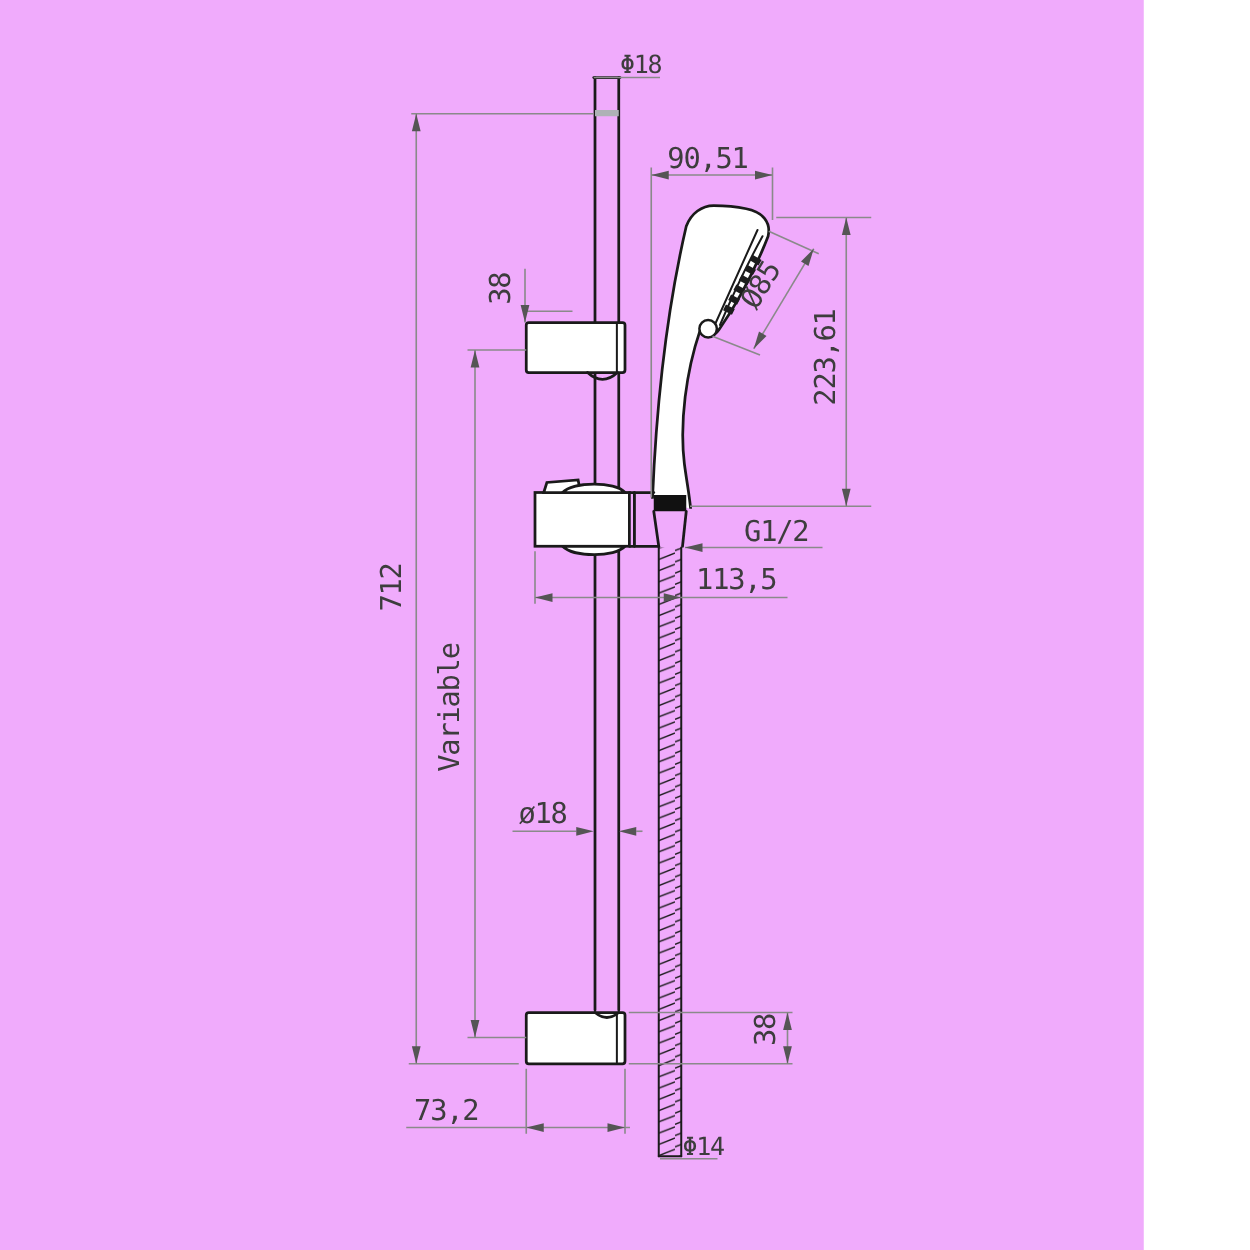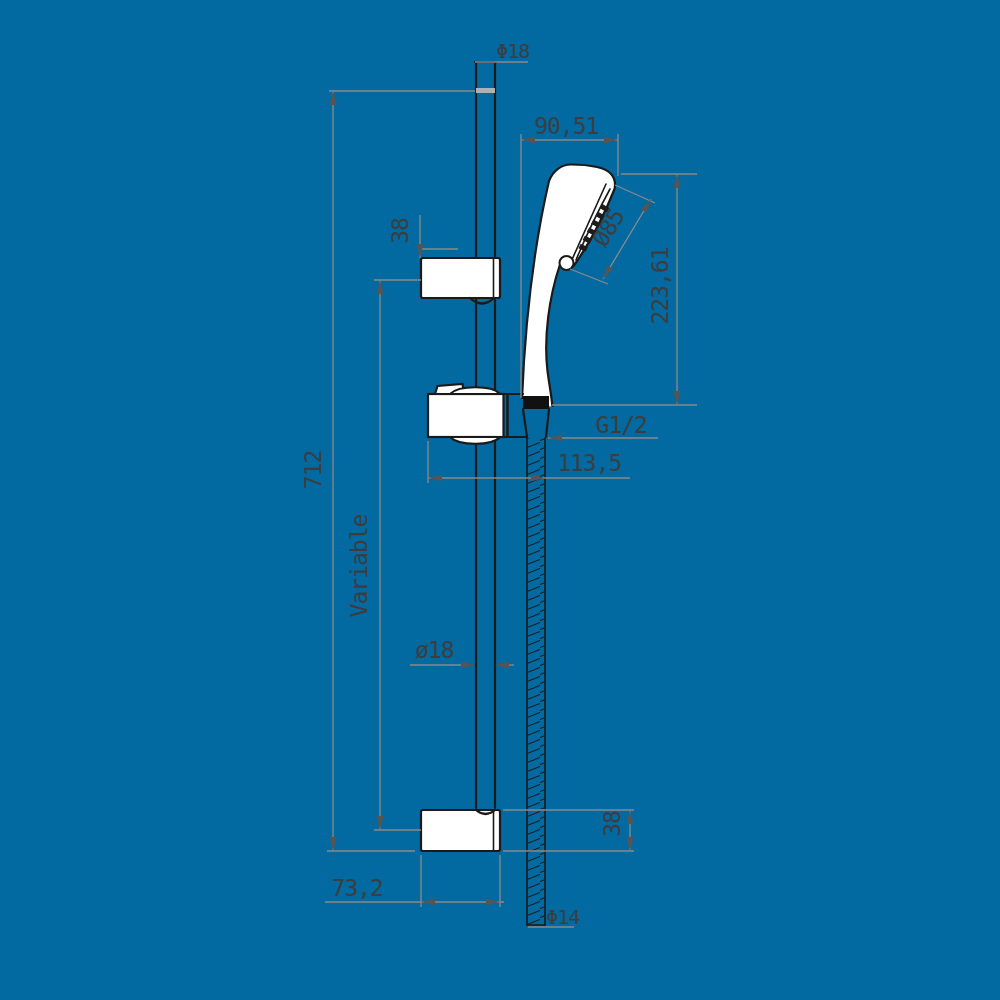--- a/index.html
+++ b/index.html
@@ -1,16 +1,16 @@
 <!DOCTYPE html>
 <html><head>
 <meta charset="utf-8">
 <style>
   html,body{margin:0;padding:0;background:#ffffff;}
-  .sheet{position:relative;width:1000px;height:1000px;background:#0369a1;overflow:hidden;}
+  .sheet{position:relative;width:915px;height:1000px;background:#f0abfc;overflow:hidden;}
   svg{display:block;}
   .outline{stroke:#1a1a1a;stroke-width:2.2;fill:none;stroke-linecap:round;}
   .outline-thin{stroke:#1a1a1a;stroke-width:1.6;fill:none;stroke-linecap:round;}
   .part-fill{fill:#ffffff;stroke:#1a1a1a;stroke-width:2.2;}
   .dim{stroke:#8a8a8a;stroke-width:1.3;fill:none;}
   .dim-arrow{fill:#555555;stroke:none;}
   .dim-text{font-family:"DejaVu Sans Mono","Liberation Mono",monospace;font-size:23px;fill:#3d3d3d;letter-spacing:-1px;}
   .dim-text-sm{font-family:"DejaVu Sans Mono","Liberation Mono",monospace;font-size:20px;fill:#3d3d3d;letter-spacing:-1px;}
   .nozzle{stroke:#1c1c1c;stroke-width:8;fill:none;stroke-dasharray:5 4;}
 </style>

